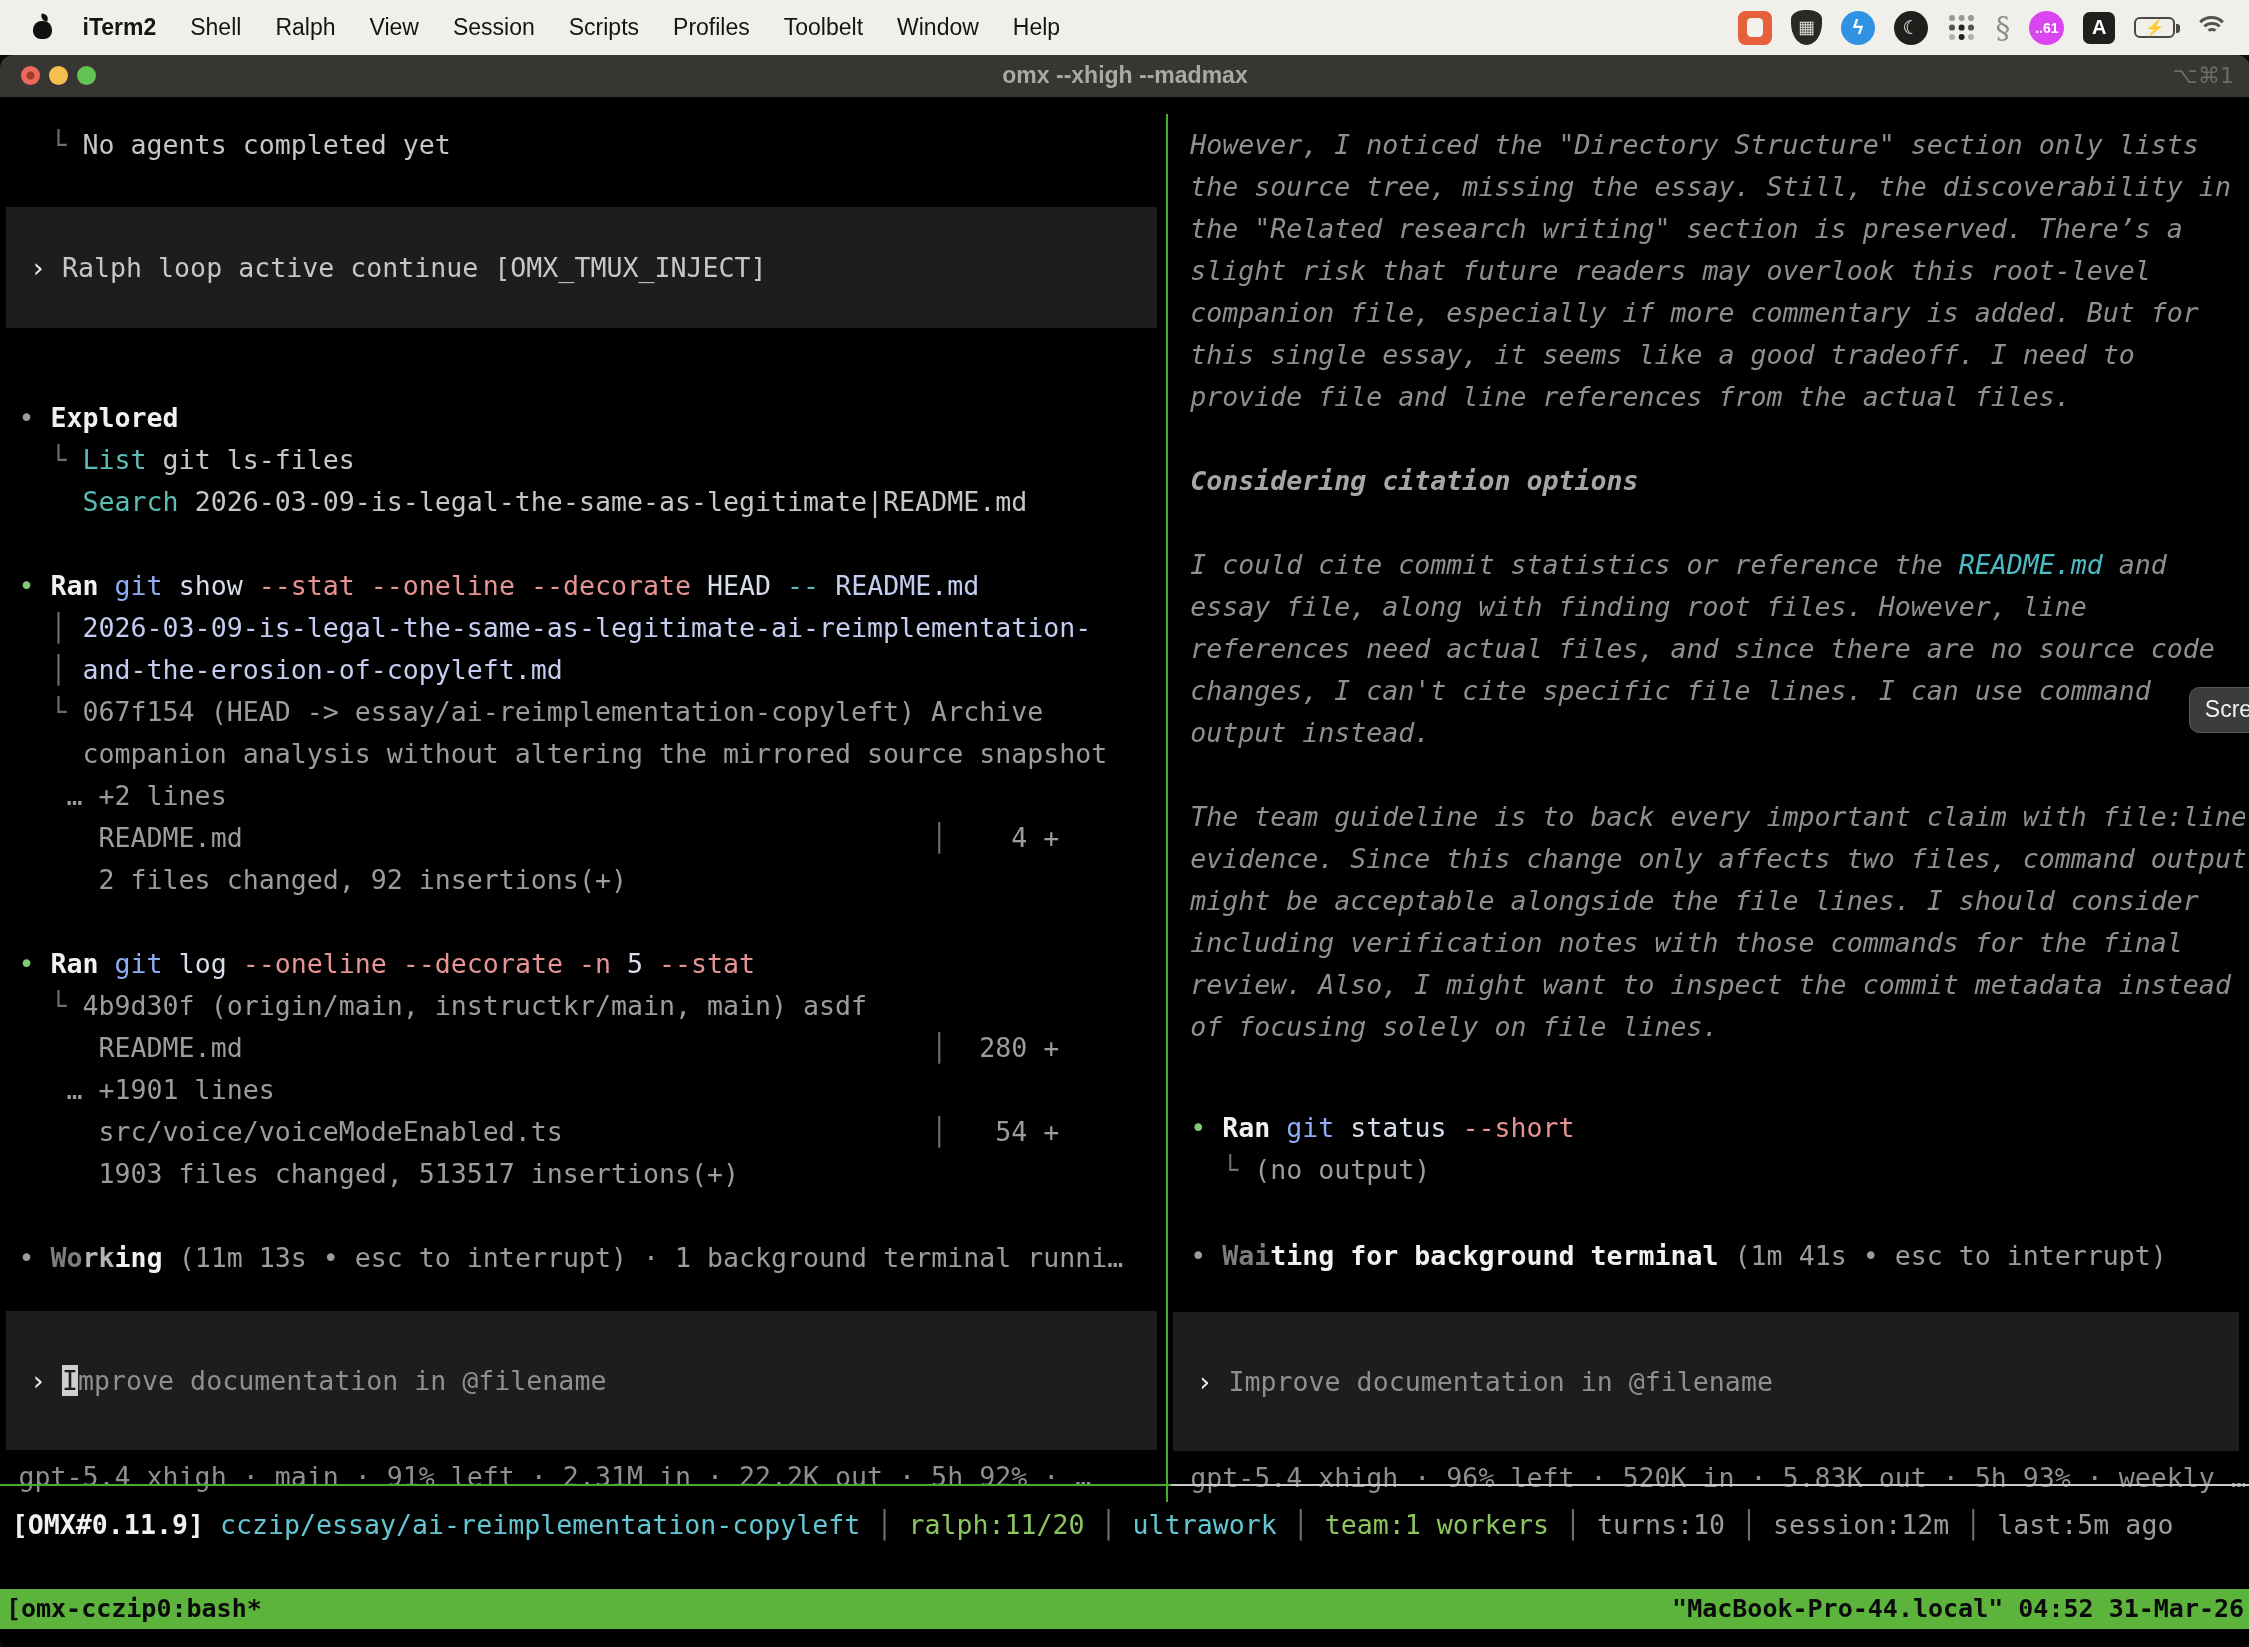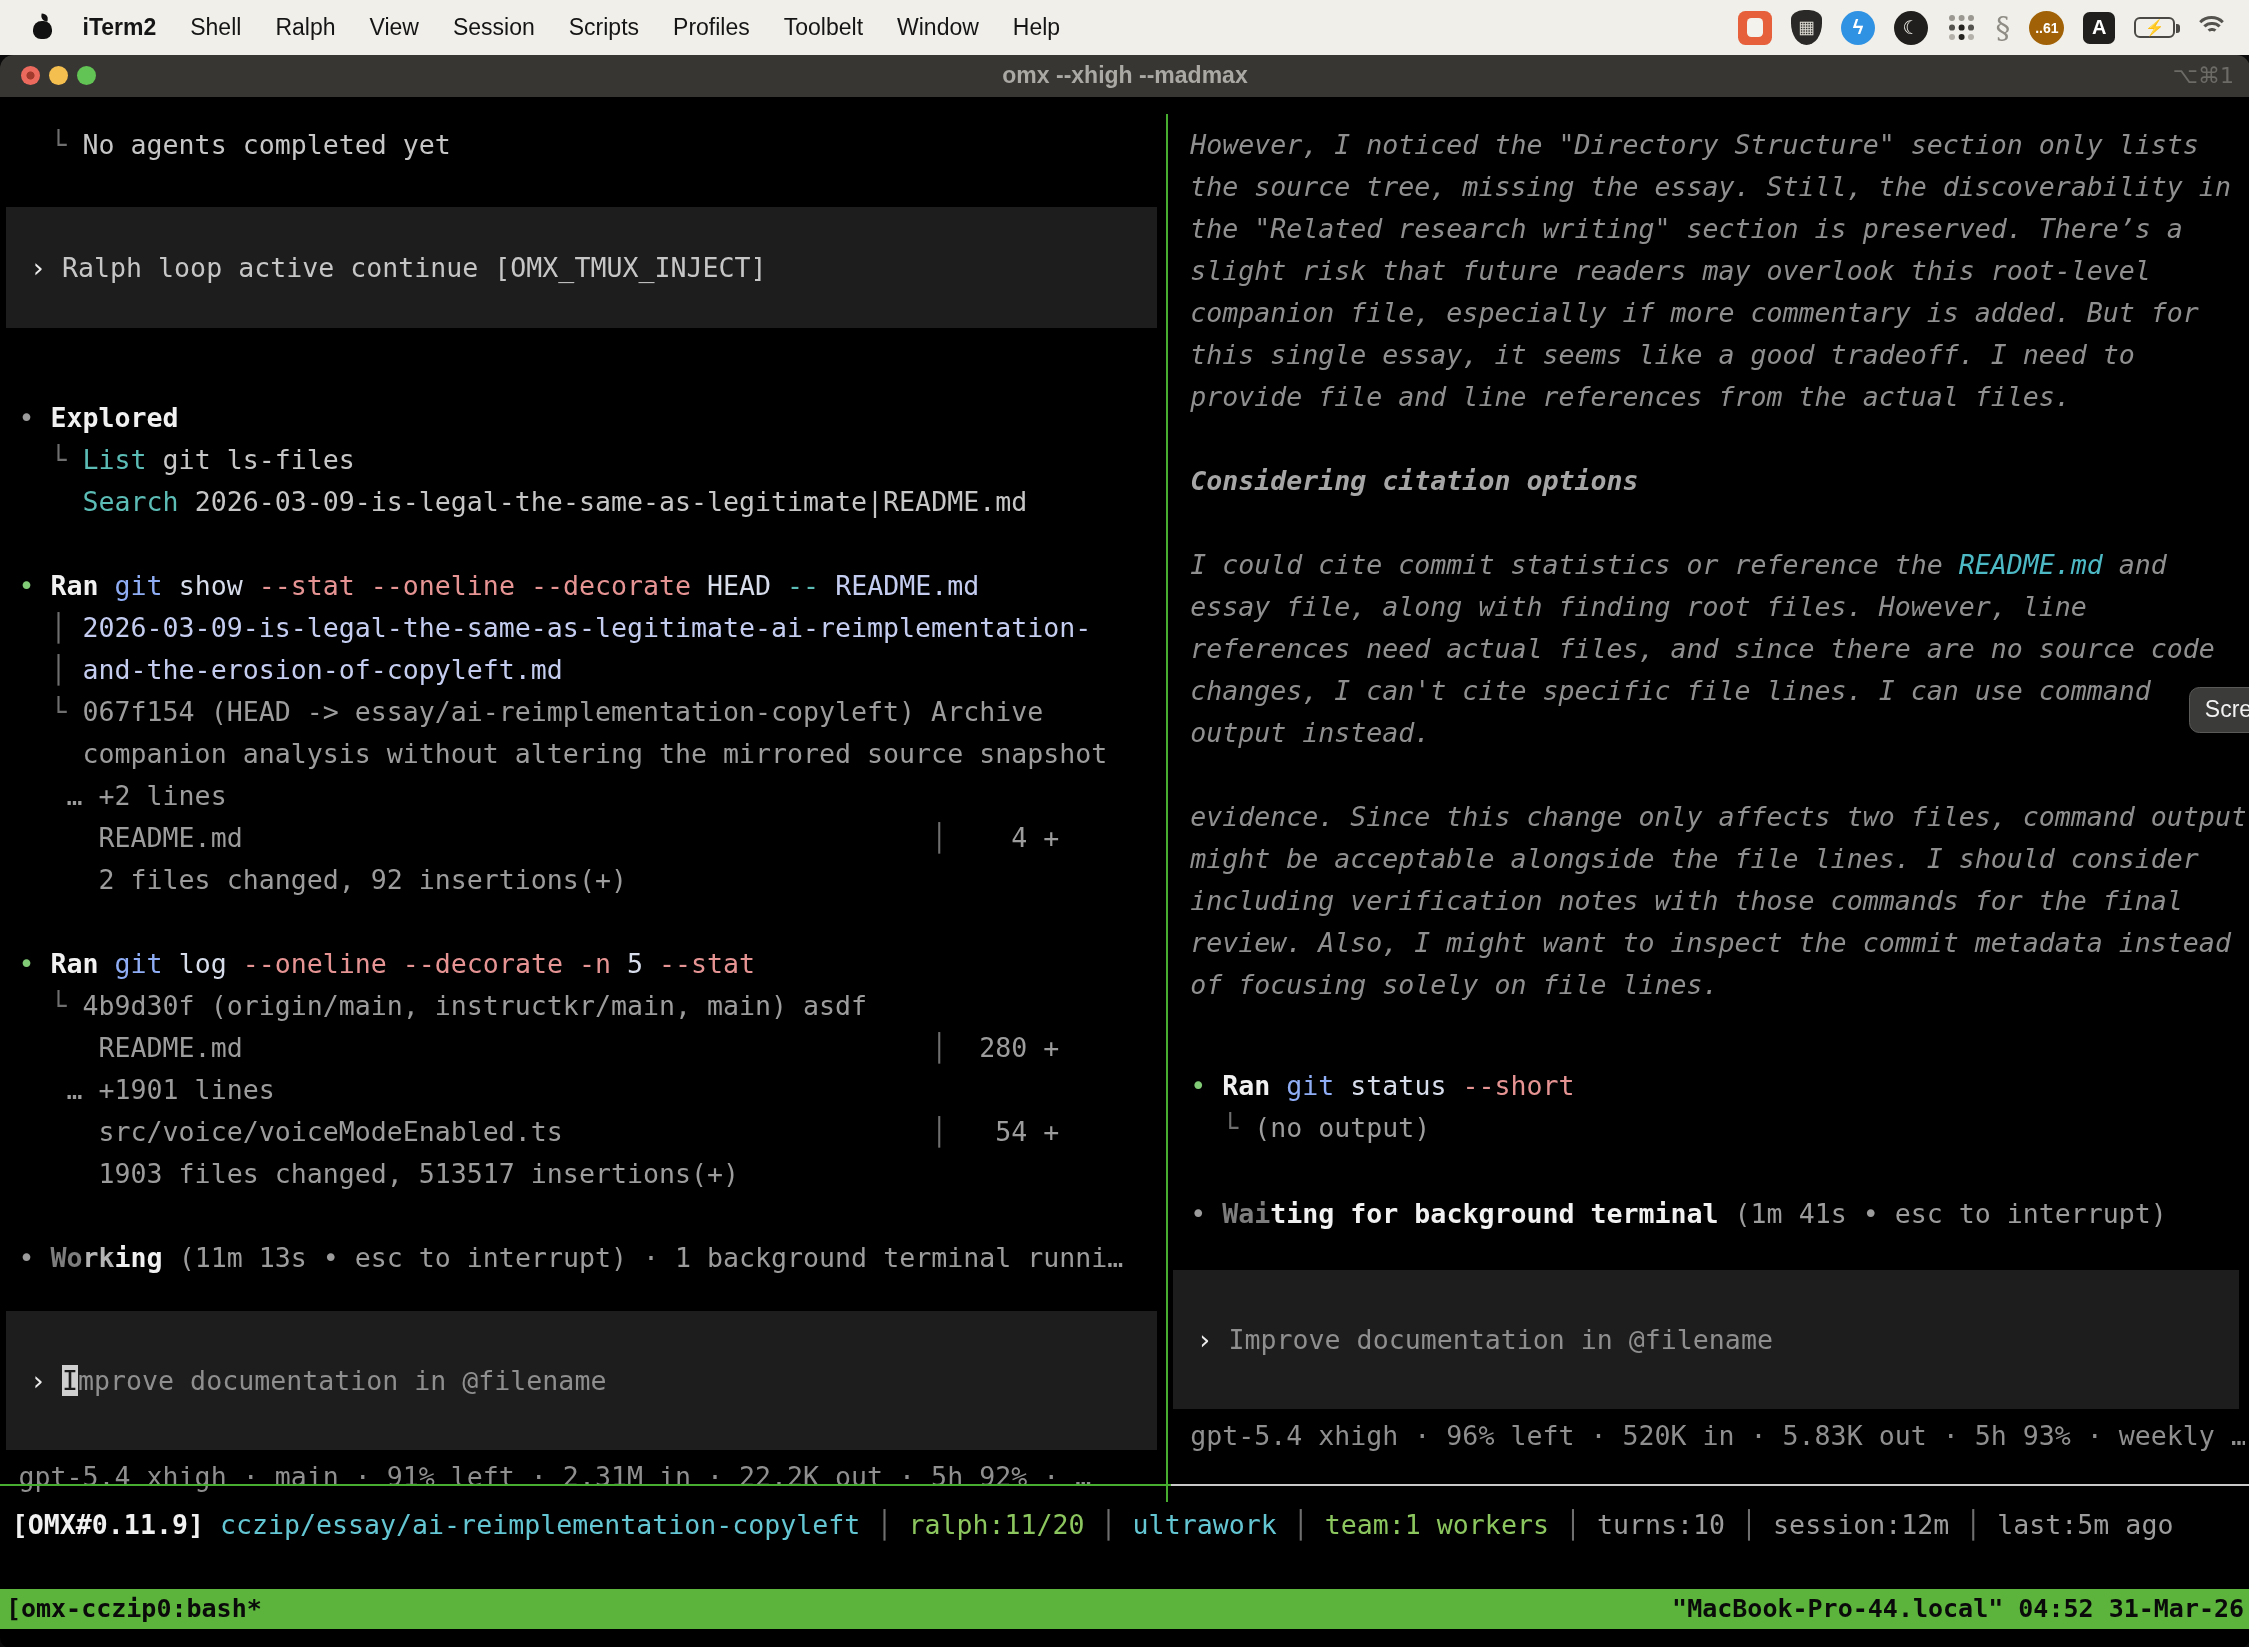--- a/index.html
+++ b/index.html
@@ -26,21 +26,21 @@
   .ic-zoom { width:34px; height:34px; background:#3092e2; border-radius:50%; color:#fff;
              font-size:20px; font-weight:700; }
   .ic-moon { width:34px; height:34px; background:#201f1d; border-radius:50%; color:#f2f0ea; font-size:19px; }
   .ic-dots { width:29.5px; height:29.5px; }
   .ic-dots i { position:absolute; left:2.2px; top:2.2px; width:5.9px; height:5.9px; border-radius:50%;
       background:#9a9890;
       box-shadow:9.6px 0 0 #9a9890, 19px 0 0 #9a9890,
                  0 9.6px 0 #55534e, 9.6px 9.6px 0 #24231f, 19px 9.6px 0 #55534e,
                  0 19px 0 #b3b1aa, 9.6px 19px 0 #24231f, 19px 19px 0 #b3b1aa; }
   .ic-squig { color:#8e8c85; font-size:29.5px; font-family:"DejaVu Serif", serif; }
-  .ic-meter { width:35px; height:34px; background:#a16207; border-radius:50%; color:#fff;
+  .ic-meter { width:35px; height:34px; background:#d946ef; border-radius:50%; color:#fff;
               font-size:14px; font-weight:700; font-family:"Liberation Sans", sans-serif; }
   .ic-a { width:32px; height:32px; background:#201f1d; border-radius:6.6px; color:#fff;
           font-size:20px; font-weight:700; }
   .ic-batt { width:41px; height:20.7px; border:2.2px solid #4b4945; border-radius:5.9px; }
   .ic-batt:after { content:""; position:absolute; right:-6.6px; top:4.4px; width:4.4px; height:9.6px;
                    background:#4b4945; border-radius:0 3px 3px 0; }
   .ic-batt i { font-size:15.5px; line-height:15.5px; color:#1d1c1a; font-style:normal; }
   .ic-wifi { width:35px; height:23.6px; overflow:hidden; }
   .ic-wifi i { position:absolute; border:3.7px solid transparent; border-top-color:#55534e; border-radius:50%; }
   .ic-wifi .w1 { width:35px; height:35px; left:0; top:0; }
@@ -226,20 +226,21 @@
       <div class="gap57"></div>
       <div class="para">
           <div class="line"><span class="s-it">I could cite commit statistics or reference the </span><span class="s-tealit">README.md</span><span class="s-it"> and</span></div>
           <div class="line">essay file, along with finding root files. However, line</div>
           <div class="line">references need actual files, and since there are no source code</div>
           <div class="line">changes, I can't cite specific file lines. I can use command</div>
           <div class="line">output instead.</div>
         </div>
       <div class="gap57"></div>
       <div class="para">
+          <div class="line">The team guideline is to back every important claim with file:line</div>
           <div class="line">evidence. Since this change only affects two files, command output</div>
           <div class="line">might be acceptable alongside the file lines. I should consider</div>
           <div class="line">including verification notes with those commands for the final</div>
           <div class="line">review. Also, I might want to inspect the commit metadata instead</div>
           <div class="line">of focusing solely on file lines.</div>
         </div>
       <div class="gap80"></div>
       <div>
           <div class="line"><span class="s-bg">• </span><span class="s-w">Ran</span><span class="s-sub"> </span><span class="s-blue">git</span><span class="s-sub"> status </span><span class="s-flag">--short</span></div>
           <div class="line"><span class="s-dim">  └ </span><span class="s-g">(no output)</span></div>

